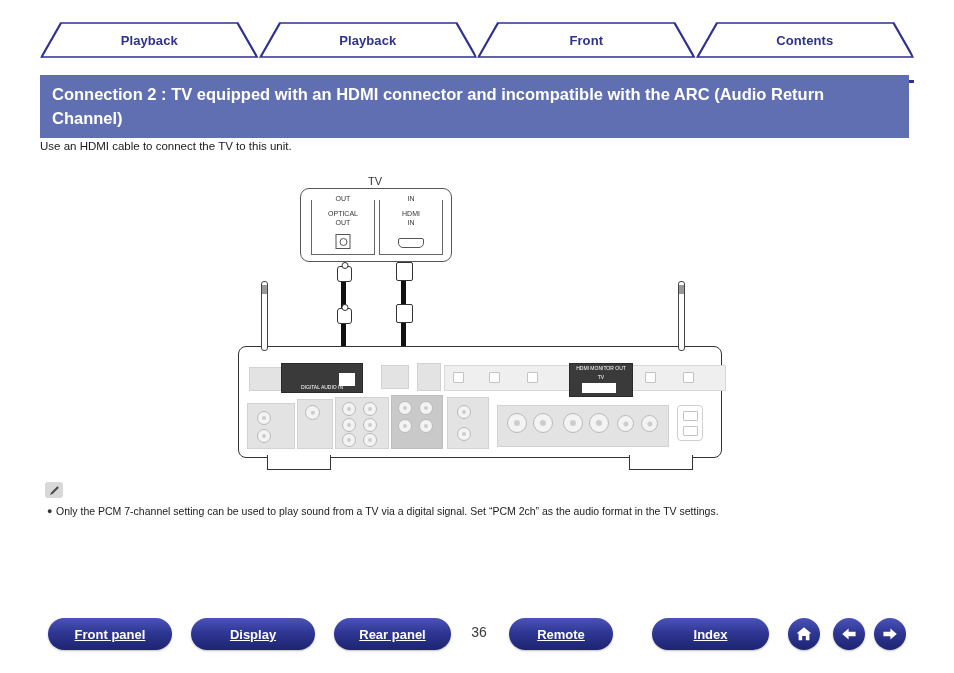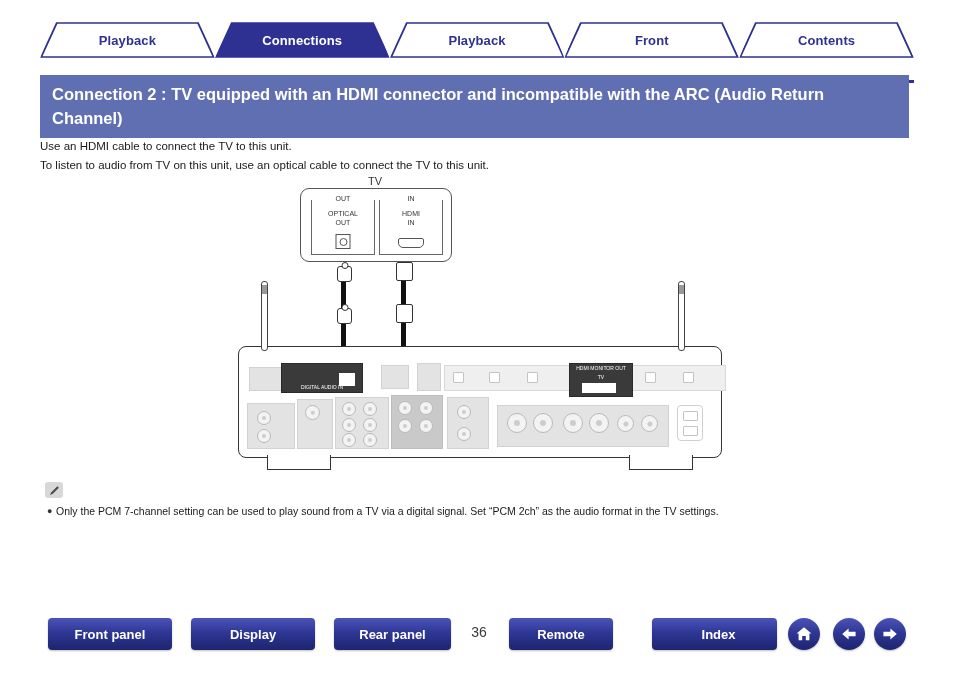--- a/index.html
+++ b/index.html
@@ -190,26 +190,27 @@
   .note .bullet{
     display:inline-block;width:9px;color:#333;font-size:9px;
     vertical-align:1px;
   }
 
   
   .bottom{
     position:absolute;left:40px;top:618px;width:876px;height:40px;
   }
   .pill{
-    position:absolute;height:32px;border-radius:4px;
+    position:absolute;height:32px;border-radius:16px;
     background:linear-gradient(to bottom,#4b53b8 0%,#2f3795 45%,#1d246f 100%);
     color:#fff;font-size:13px;font-weight:bold;
     display:flex;align-items:center;justify-content:center;
     box-shadow:0 1px 2px rgba(0,0,0,.25);
     cursor:pointer;
+    text-decoration:underline;
   }
   .pageno{
     position:absolute;font-size:14px;color:#3a3a3a;
     top:6px;text-align:center;
   }
   .circbtn{
     position:absolute;top:0;width:32px;height:32px;border-radius:50%;
     background:linear-gradient(to bottom,#4b53b8 0%,#2f3795 45%,#1d246f 100%);
     display:flex;align-items:center;justify-content:center;
     box-shadow:0 1px 2px rgba(0,0,0,.25);
@@ -225,28 +226,20 @@
 
     <div class="tab">
       <span class="tshape">
         <svg width="100%" height="36" viewBox="0 0 146 36" preserveAspectRatio="none">
           <path d="M14 1 L132 1 L145 35 L1 35 Z" fill="#ffffff" stroke="#2e3192" stroke-width="1.6"></path>
         </svg>
       </span>
       <span class="tlabel">Playback</span>
     </div>
 
-    <div class="tab active">
-      <span class="tshape">
-        <svg width="100%" height="36" viewBox="0 0 146 36" preserveAspectRatio="none">
-          <path d="M14 1 L132 1 L145 35 L1 35 Z" fill="#2e3192" stroke="#2e3192" stroke-width="1.6"></path>
-        </svg>
-      </span>
-      <span class="tlabel">Connections</span>
-    </div>
 
     <div class="tab">
       <span class="tshape">
         <svg width="100%" height="36" viewBox="0 0 146 36" preserveAspectRatio="none">
           <path d="M14 1 L132 1 L145 35 L1 35 Z" fill="#ffffff" stroke="#2e3192" stroke-width="1.6"></path>
         </svg>
       </span>
       <span class="tlabel">Playback</span>
     </div>
 
@@ -270,21 +263,20 @@
     </div>
 
   </div>
   <div class="tabline"></div>
 </div>
 
 <div class="titlebar">Connection 2 : TV equipped with an HDMI connector and incompatible with the ARC (Audio Return Channel)</div>
 
 <div class="bodytext">
   <div>Use an HDMI cable to connect the TV to this unit.</div>
-  <div>To listen to audio from TV on this unit, use an optical cable to connect the TV to this unit.</div>
 </div>
 
 <div class="diagram">
 
   <div class="tvtitle">TV</div>
   <div class="tvbox">
 
     <div class="port left">
       <div class="portcap">OUT</div>
       <div class="porttxt">
@@ -397,21 +389,21 @@
 
 <div class="bottom">
 
   <div class="pill" style="left:8px;width:124px;">Front panel</div>
   <div class="pill" style="left:294px;width:117px;">Rear panel</div>
   <div class="pill" style="left:151px;width:124px;">Display</div>
 
   <div class="pageno" style="left:420px;width:38px;">36</div>
 
   <div class="pill" style="left:469px;width:104px;">Remote</div>
-  <div class="pill" style="left:612px;width:117px;padding-left:8px;">Index</div>
+  <div class="pill" style="left:612px;width:117px;">Index</div>
 
   <div class="circbtn" style="left:748px;">
     <svg width="20" height="20" viewBox="0 0 20 20">
       <path d="M10 3.2 L17.4 9.6 L15.4 9.6 L15.4 16.3 L11.8 16.3 L11.8 11.9 L8.2 11.9 L8.2 16.3 L4.6 16.3 L4.6 9.6 L2.6 9.6 Z" fill="#ffffff"></path>
     </svg>
   </div>
 
   <div class="circbtn" style="left:793px;">
     <svg width="20" height="20" viewBox="0 0 20 20">
       <path d="M9.6 4.4 L3.2 10 L9.6 15.6 L9.6 12.2 L16.6 12.2 L16.6 7.8 L9.6 7.8 Z" fill="#ffffff"></path>

